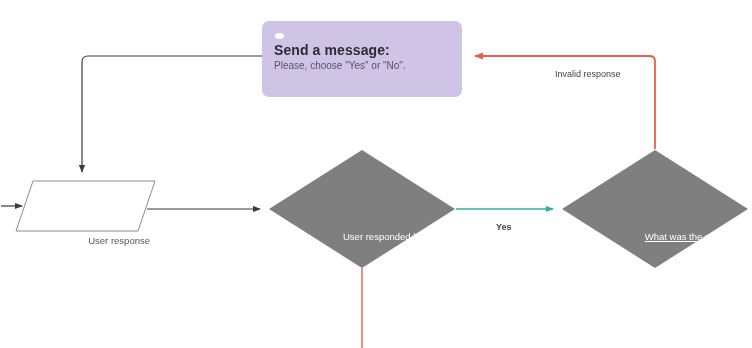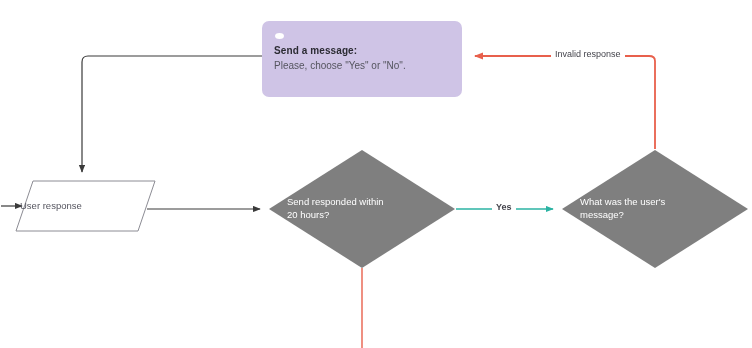--- a/index.html
+++ b/index.html
@@ -40,61 +40,63 @@
     padding: 10px 11px 0 11px;
   }
   .msg-dot {
     width: 9px;
     height: 6px;
     border-radius: 50%;
     background: #ffffff;
     margin: 2px 0 5px 2px;
   }
   .msg-title {
-    font-size: 10px;
+    font-size: 14px;
     font-weight: bold;
     color: #2b2b33;
     line-height: 13px;
     margin-left: 1px;
     letter-spacing: 0.1px;
   }
   .msg-body {
     font-size: 10px;
     color: #55555f;
     line-height: 14px;
     margin-left: 1px;
     margin-top: 2px;
   }
 
   
   .node-label {
     position: absolute;
-    text-align: left;
+    text-align: right;
     line-height: 13px;
     pointer-events: none;
+    margin-top: 35px;
   }
   .diamond-label {
     font-size: 9.5px;
     color: #ffffff;
     width: 150px;
   }
   .para-label {
     font-size: 9.5px;
     color: #55555f;
     width: 130px;
   }
 
   
   .edge-label {
     position: absolute;
     font-size: 9px;
     color: #44444c;
     background: #ffffff;
     padding: 0 4px;
     white-space: nowrap;
+    margin-top: 20px;
   }
 </style>
 </head>
 <body>
 
 <div id="canvas">
 
   <svg id="edges" viewBox="0 0 752 348" xmlns="http://www.w3.org/2000/svg">
     <defs>
       <marker id="arrow-dark" markerWidth="9" markerHeight="9" refX="7.2" refY="3.2" orient="auto" markerUnits="userSpaceOnUse">
@@ -129,25 +131,25 @@
 
   <div class="msg-card">
     <div class="msg-dot"></div>
     <div class="msg-title">Send a message:</div>
     <div class="msg-body">Please, choose "Yes" or "No".</div>
   </div>
 
   <div class="node-label para-label" style="left:20px; top:199px;">User response</div>
 
   <div class="node-label diamond-label" style="left:287px; top:195px;">
-    <div>Send responded within</div>
+    <div>User responded hours</div>
     <div>20 hours?</div>
   </div>
 
-  <div class="node-label diamond-label" style="left:580px; top:195px;">
+  <div class="node-label diamond-label" style="left:580px; top:195px;text-decoration:underline;">
     <div>What was the user's</div>
     <div>message?</div>
   </div>
 
   <div class="edge-label" style="left:492px; top:202px;font-weight:bold;">Yes</div>
 
   <div class="edge-label" style="left:551px; top:49px;">Invalid response</div>
 
 </div>
 

